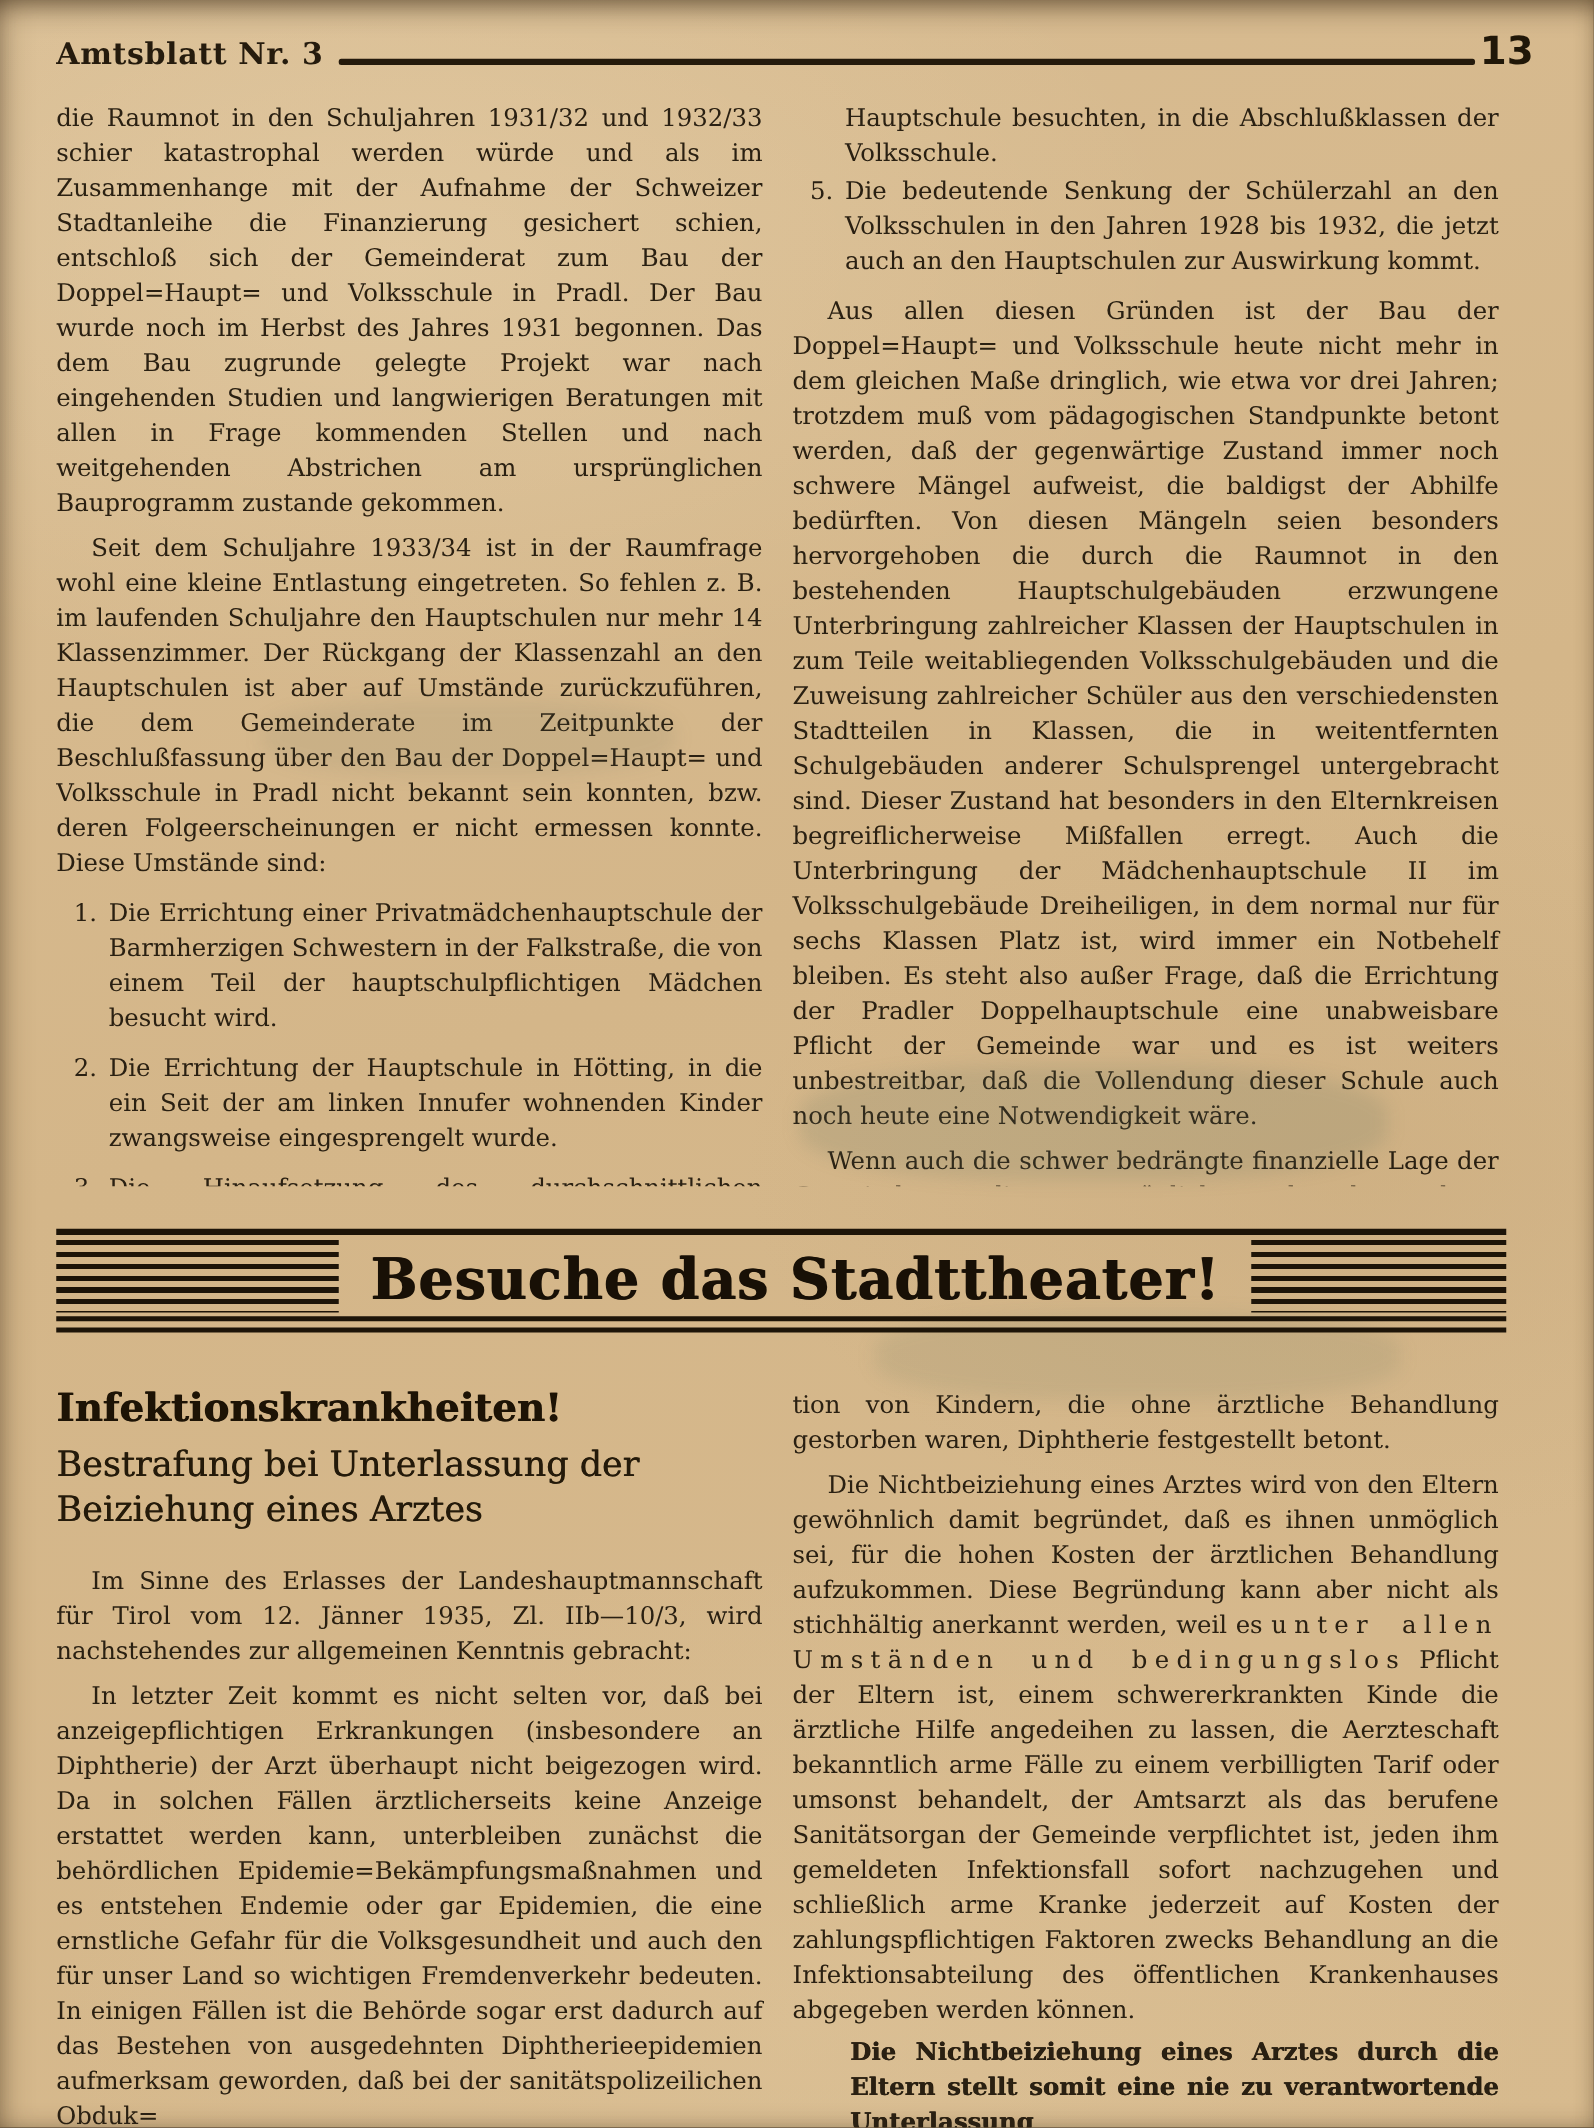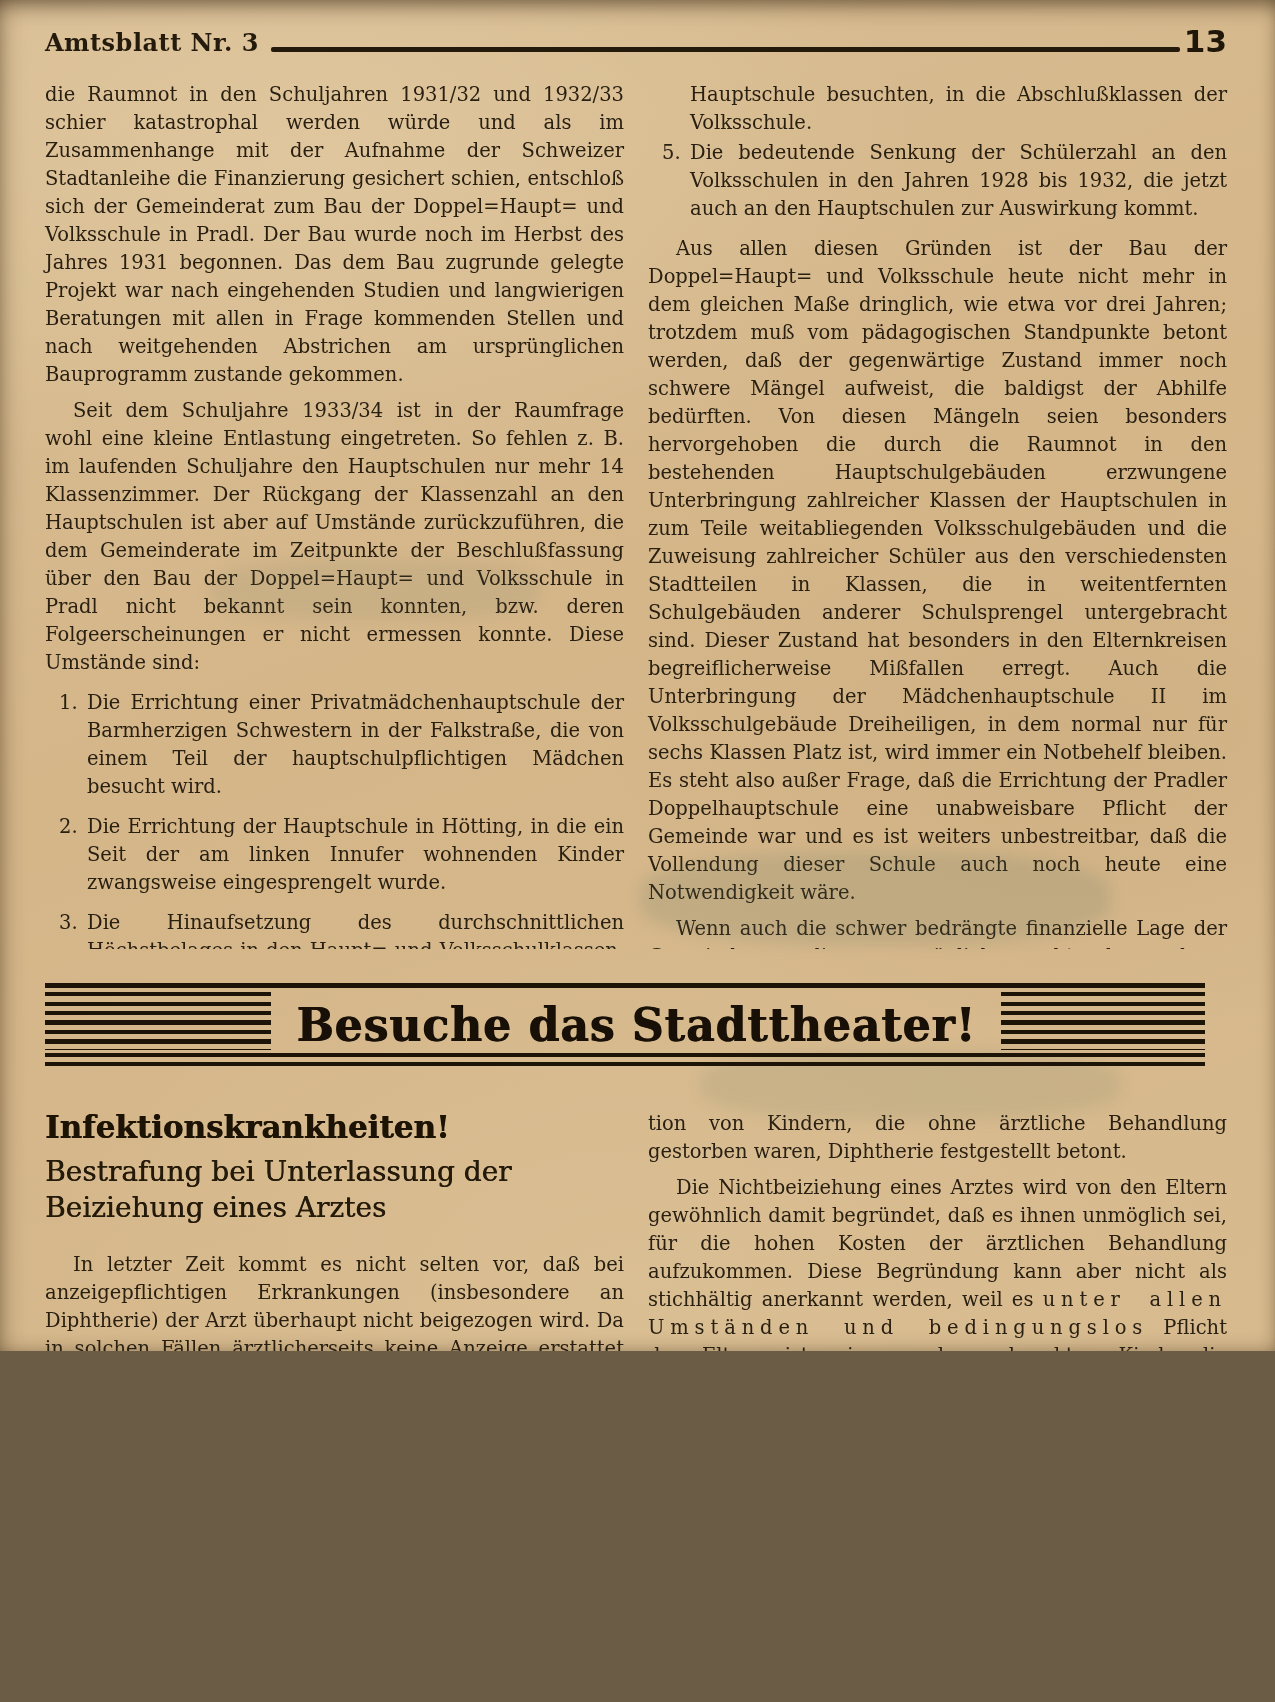--- a/index.html
+++ b/index.html
@@ -1,18 +1,18 @@
 <!DOCTYPE html>
 <html lang="de"><head>
 <meta charset="utf-8">
 <style>
   html,body{margin:0;padding:0;background:#6b5c45;}
   .page{
     position:relative;
-    width:1275px;height:1351px;
+    width:1275px;height:1702px;
     margin:0 auto;
     overflow:hidden;
     color:#2a2012;
     font-family:"DejaVu Serif", serif;
     background:
       radial-gradient(ellipse 900px 500px at 25% 12%, rgba(255,244,214,0.20), transparent 70%),
       radial-gradient(ellipse 700px 420px at 85% 55%, rgba(188,156,110,0.25), transparent 70%),
       radial-gradient(ellipse 800px 500px at 50% 95%, rgba(230,208,168,0.25), transparent 75%),
       linear-gradient(160deg,#d9bd93 0%,#d4b689 45%,#d7ba8e 100%);
     box-shadow:
@@ -35,21 +35,21 @@
     margin:0 4px 5px 12px;border-radius:2px;
   }
   .masthead .pagenum{
     font-family:"DejaVu Sans", sans-serif;
     font-size:31px;font-weight:bold;color:#201708;
     line-height:1;white-space:nowrap;
   }
   
   .cols{
     display:flex;gap:24px;
-    padding:0 48px 0 45px;
+    padding:0 76px 0 45px;
   }
   .col{flex:1;min-width:0;}
   .section-top{margin-top:24px;height:868px;overflow:hidden;}
   .section-bottom{margin-top:44px;}
   p{
     margin:0 0 2px 0;
     font-size:19.5px;line-height:28px;
     text-align:justify;
     hyphens:manual;
   }
@@ -168,20 +168,21 @@
       <div class="stripes right"></div>
     </div>
     <div class="rule-b1"></div>
     <div class="rule-b2"></div>
   </div>
 
   <div class="cols section-bottom">
     <div class="col">
       <h2 class="art-title">Infektionskrankheiten!</h2>
       <h3 class="art-subtitle">Bestrafung bei Unterlassung der Beiziehung eines Arztes</h3>
+      <p class="indent">Im Sinne des Erlasses der Landeshauptmannschaft für Tirol vom 12. Jänner 1935, Zl. IIb—10/3, wird nachstehendes zur allgemeinen Kenntnis gebracht:</p>
       <p class="indent spaced-above">In letzter Zeit kommt es nicht selten vor, daß bei anzeigepflichtigen Erkrankungen (insbesondere an Diphtherie) der Arzt überhaupt nicht beigezogen wird. Da in solchen Fällen ärztlicherseits keine Anzeige erstattet werden kann, unterbleiben zunächst die behördlichen Epidemie=Bekämpfungsmaßnahmen und es entstehen Endemie oder gar Epidemien, die eine ernstliche Gefahr für die Volksgesundheit und auch den für unser Land so wichtigen Fremdenverkehr bedeuten. In einigen Fällen ist die Behörde sogar erst dadurch auf das Bestehen von ausgedehnten Diphtherieepidemien aufmerksam geworden, daß bei der sanitätspolizeilichen Obduk=</p>
     </div>
     <div class="col">
       <p>tion von Kindern, die ohne ärztliche Behandlung gestorben waren, Diphtherie festgestellt betont.</p>
       <p class="indent spaced-above"><span>Die Nichtbeiziehung eines Arztes wird von den Eltern gewöhnlich damit begründet, daß es ihnen unmöglich sei, für die hohen Kosten der ärztlichen Behandlung aufzukommen. Diese Begründung kann aber nicht als stichhältig anerkannt werden, weil es </span><span class="sperr">unter allen Umständen und bedingungslos</span><span> Pflicht der Eltern ist, einem schwererkrankten Kinde die ärztliche Hilfe angedeihen zu lassen, die Aerzteschaft bekanntlich arme Fälle zu einem verbilligten Tarif oder umsonst behandelt, der Amtsarzt als das berufene Sanitätsorgan der Gemeinde verpflichtet ist, jeden ihm gemeldeten Infektionsfall sofort nachzugehen und schließlich arme Kranke jederzeit auf Kosten der zahlungspflichtigen Faktoren zwecks Behandlung an die Infektionsabteilung des öffentlichen Krankenhauses abgegeben werden können.</span></p>
       <p class="bold-closing">Die Nichtbeiziehung eines Arztes durch die Eltern stellt somit eine nie zu verantwortende Unterlassung</p>
     </div>
   </div>
 
 </div>

